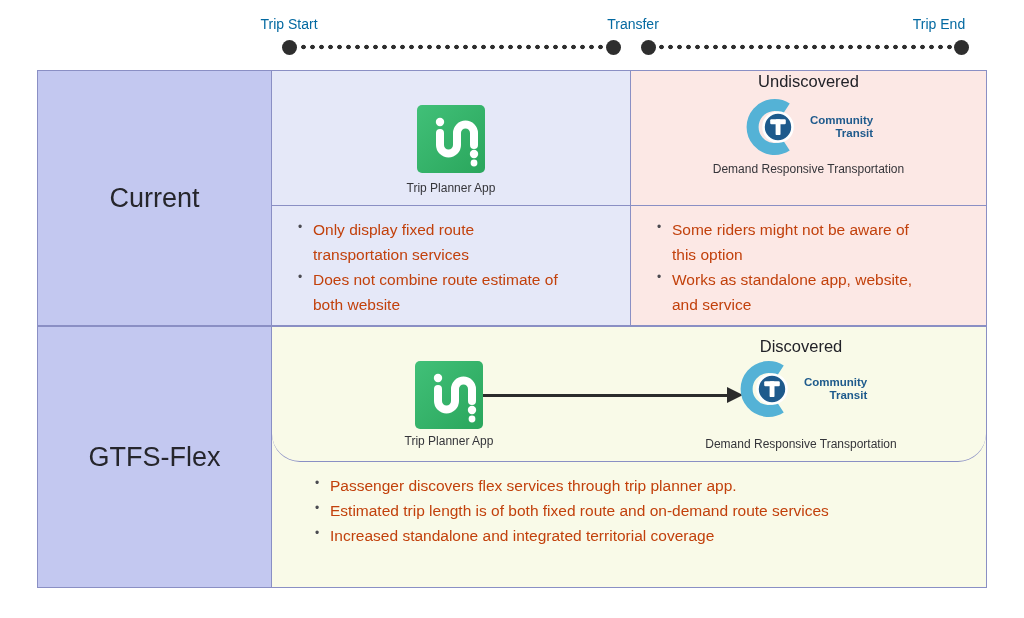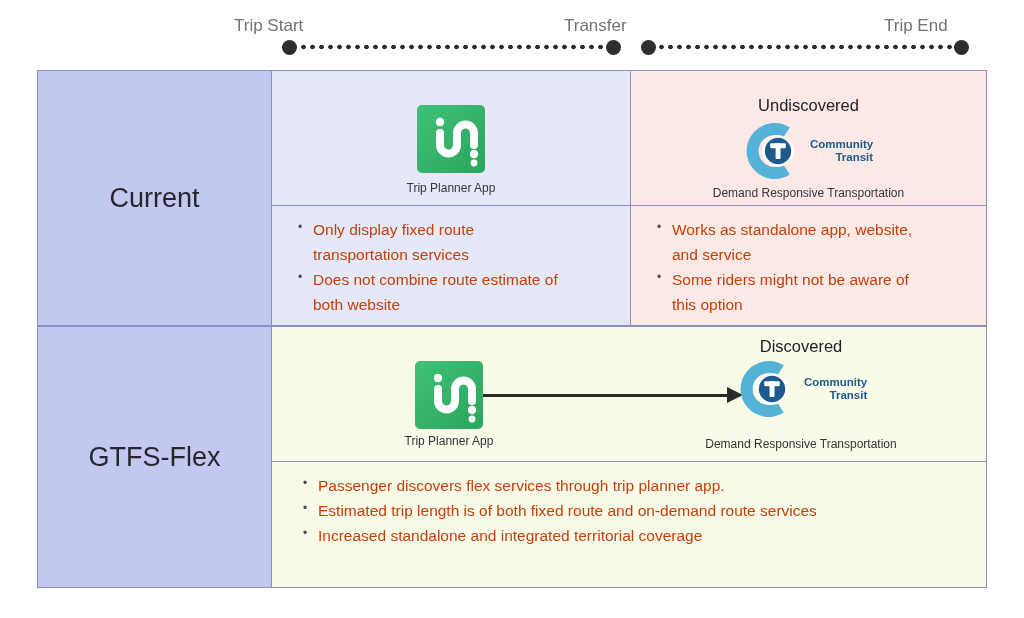--- a/index.html
+++ b/index.html
@@ -1,22 +1,22 @@
 <!DOCTYPE html>
 <html><head>
 <meta charset="utf-8">
 <style>
   * { box-sizing: border-box; margin: 0; padding: 0; }
   html, body { background: #ffffff; }
   body { font-family: "Liberation Sans", "DejaVu Sans", sans-serif; color: #26262c; }
   .stage { position: relative; width: 1024px; height: 618px; background: #fff; overflow: hidden; }
 
   
-  .tl-label { position: absolute; top: 16px; width: 110px; 
-              font-size: 17px; color: #737373; }
+  .tl-label { position: absolute; top: 16px; width: 110px; text-align: center;
+              font-size: 14px; color: #0369a1; }
   .tl-dotted { position: absolute; top: 43px; height: 8px;
                background-image: radial-gradient(circle, #2e2e2e 2px, rgba(0,0,0,0) 2.6px);
                background-size: 9px 8px; background-position: 0 center; background-repeat: repeat-x; }
   .tl-big-dot { position: absolute; top: 39.5px; width: 15px; height: 15px;
                 border-radius: 50%; background: #2e2e2e; }
 
   
   .cmp-table { position: absolute; left: 37px; top: 70px; width: 950px; height: 518px;
                display: grid; grid-template-columns: 234px 359px 355px;
                grid-template-rows: 256px 260px; border: 1px solid #8a8fc4; }
@@ -24,63 +24,63 @@
            display: flex; align-items: center; justify-content: center;
            font-size: 27px; color: #26262c; }
   .hcell.r1 { border-bottom: 2px solid #8a8fc4; }
   .cell { position: relative; }
   .cell-app  { background: #e5e8f8; border-right: 1px solid #8a8fc4; border-bottom: 2px solid #8a8fc4; }
   .cell-drt  { background: #fce8e5; border-bottom: 2px solid #8a8fc4; }
   .cell-gtfs { background: #f9fae8; grid-column: 2 / 4; }
 
   .cell-top { height: 135px; border-bottom: 1px solid #8a8fc4;
               display: flex; flex-direction: column; align-items: center; }
-  .cell-top.abs { display: block; position: relative; }
+  .cell-top.abs { display: block; position: relative; border-radius: 28px; }
 
-  .section-heading { font-size: 16.5px; color: #222228; margin-top: 25px; }
+  .section-heading { font-size: 16.5px; color: #222228; margin-top: 1px; }
   .icon-caption { font-size: 12px; color: #35353a; text-align: center; }
 
   
   .app-icon { display: block; }
   .cell-app .app-icon { margin-top: 34px; }
   .cell-app .icon-caption { margin-top: 8px; }
 
   
   .ct-logo-row { display: flex; align-items: center; margin-top: 6px; }
   .ct-text { margin-left: 4px; font-size: 11.5px; font-weight: 700; color: #1e5a8c; line-height: 1.1; text-align: right; }
   .cell-drt .icon-caption { margin-top: 5px; }
 
   
   .bullets { list-style: none; margin-top: 11px; padding: 0 8px 0 24px;
              font-size: 15.5px; line-height: 1.62; color: #c2410c; }
   .bullets li { position: relative; padding-left: 17px; }
   .bullets li::before { content: "\2022"; position: absolute; left: 2px; top: 1px;
                         font-size: 12px; color: #4a4a50; }
   .bullets.narrow li { max-width: 265px; }
-  .bullets.wide { padding-left: 29px; }
+  .bullets.wide { padding-left: 41px; }
 
   
   .g-heading { position: absolute; left: 429px; top: 10px; width: 200px; text-align: center;
                font-size: 16.5px; color: #222228; }
   .g-app-icon { position: absolute; left: 143px; top: 34px; }
   .g-app-caption { position: absolute; left: 117px; top: 107px; width: 120px; }
   .g-arrow-line { position: absolute; left: 211px; top: 66.5px; width: 246px; height: 3px; background: #2b2b2b; }
   .g-arrow-head { position: absolute; left: 455px; top: 60px; width: 0; height: 0;
                   border-top: 8px solid transparent; border-bottom: 8px solid transparent;
                   border-left: 16px solid #2b2b2b; }
   .g-logo-group { position: absolute; left: 466px; top: 32px; display: flex; align-items: center; }
   .g-drt-caption { position: absolute; left: 404px; top: 110px; width: 250px; }
 </style>
 </head>
 <body>
 
 <div class="stage">
 
   <div class="tl-label" style="left:234px;">Trip Start</div>
-  <div class="tl-label" style="left:564px;">Transfer</div>
+  <div class="tl-label" style="left:578px;">Transfer</div>
   <div class="tl-label" style="left:884px;">Trip End</div>
 
   <div class="tl-dotted" style="left:299px; width:307px;"></div>
   <div class="tl-dotted" style="left:657px; width:298px;"></div>
 
   <div class="tl-big-dot" style="left:282px;"></div>
   <div class="tl-big-dot" style="left:606px;"></div>
   <div class="tl-big-dot" style="left:641px;"></div>
   <div class="tl-big-dot" style="left:954px;"></div>
 
@@ -124,22 +124,22 @@
             <rect x="31.6" y="22.3" width="4.9" height="15.8" rx="1.2" fill="#fff"></rect>
           </svg>
           <div class="ct-text">
             <div>Community</div>
             <div>Transit</div>
           </div>
         </div>
         <div class="icon-caption">Demand Responsive Transportation</div>
       </div>
       <ul class="bullets narrow">
+        <li>Some riders might not be aware of this option</li>
         <li>Works as standalone app, website, and service</li>
-        <li>Some riders might not be aware of this option</li>
       </ul>
     </div>
 
     <div class="hcell">
       <span>GTFS-Flex</span>
     </div>
 
     <div class="cell cell-gtfs">
       <div class="cell-top abs">
         <div class="g-heading">Discovered</div>

